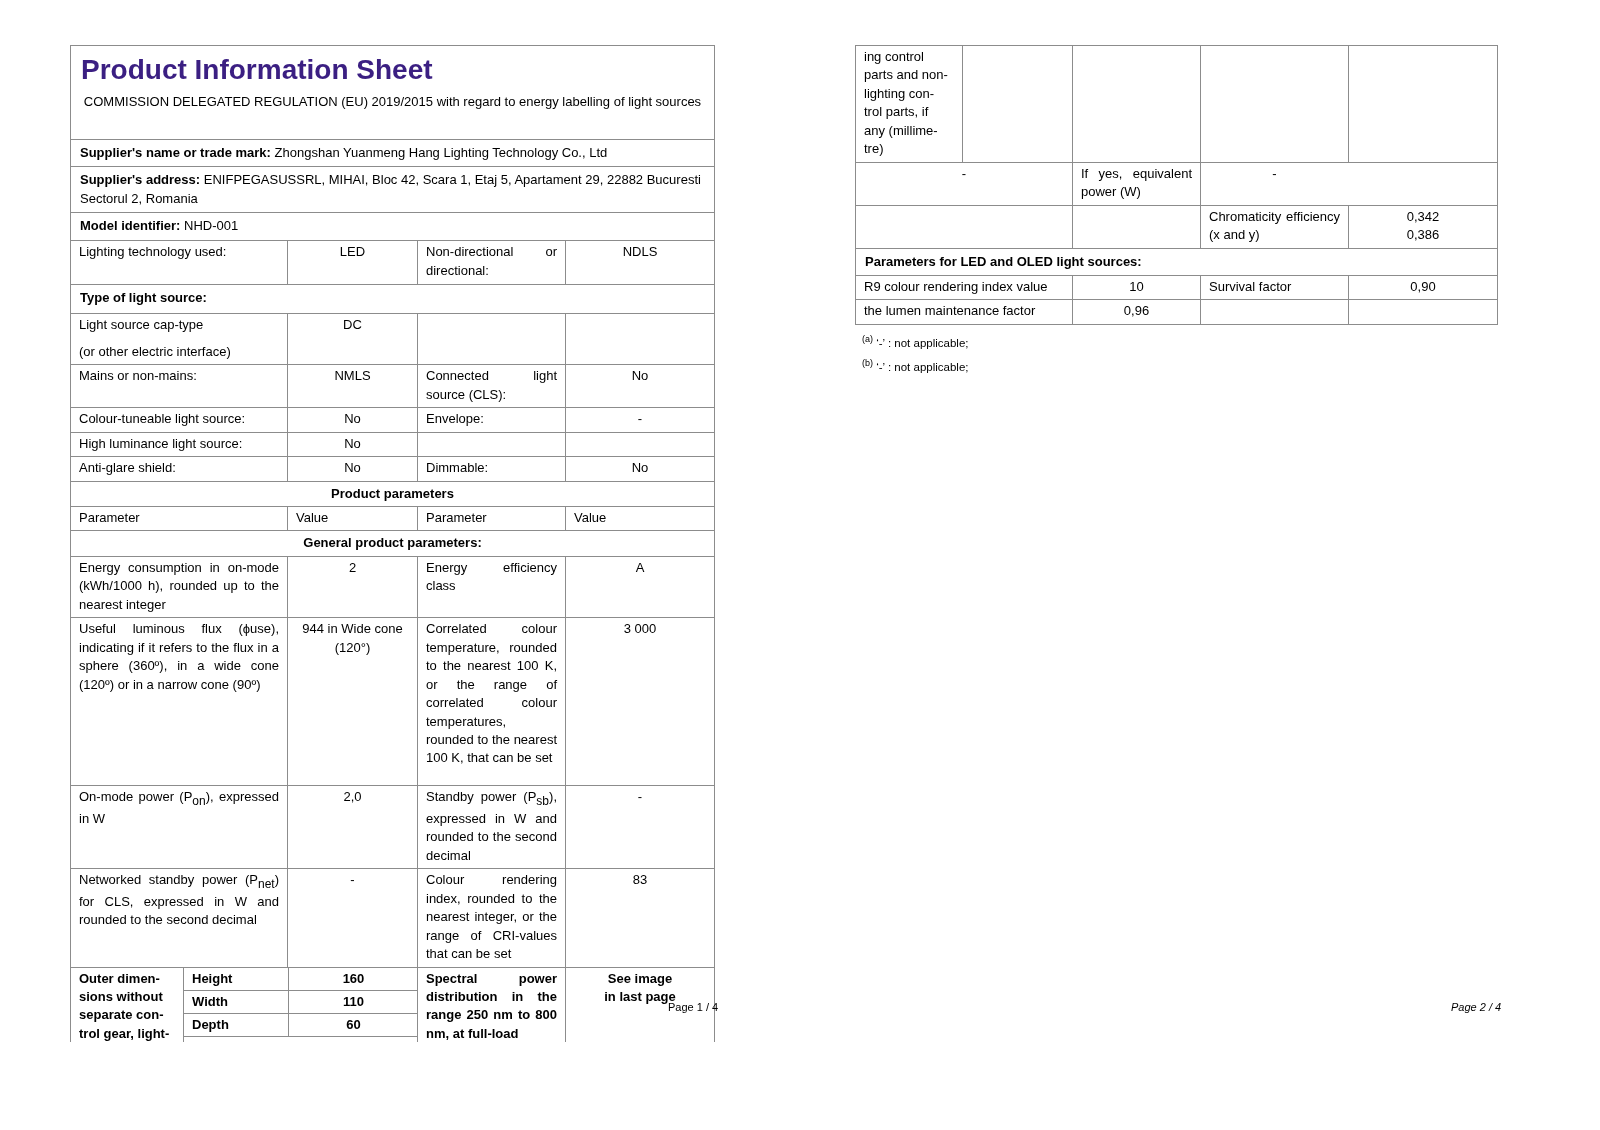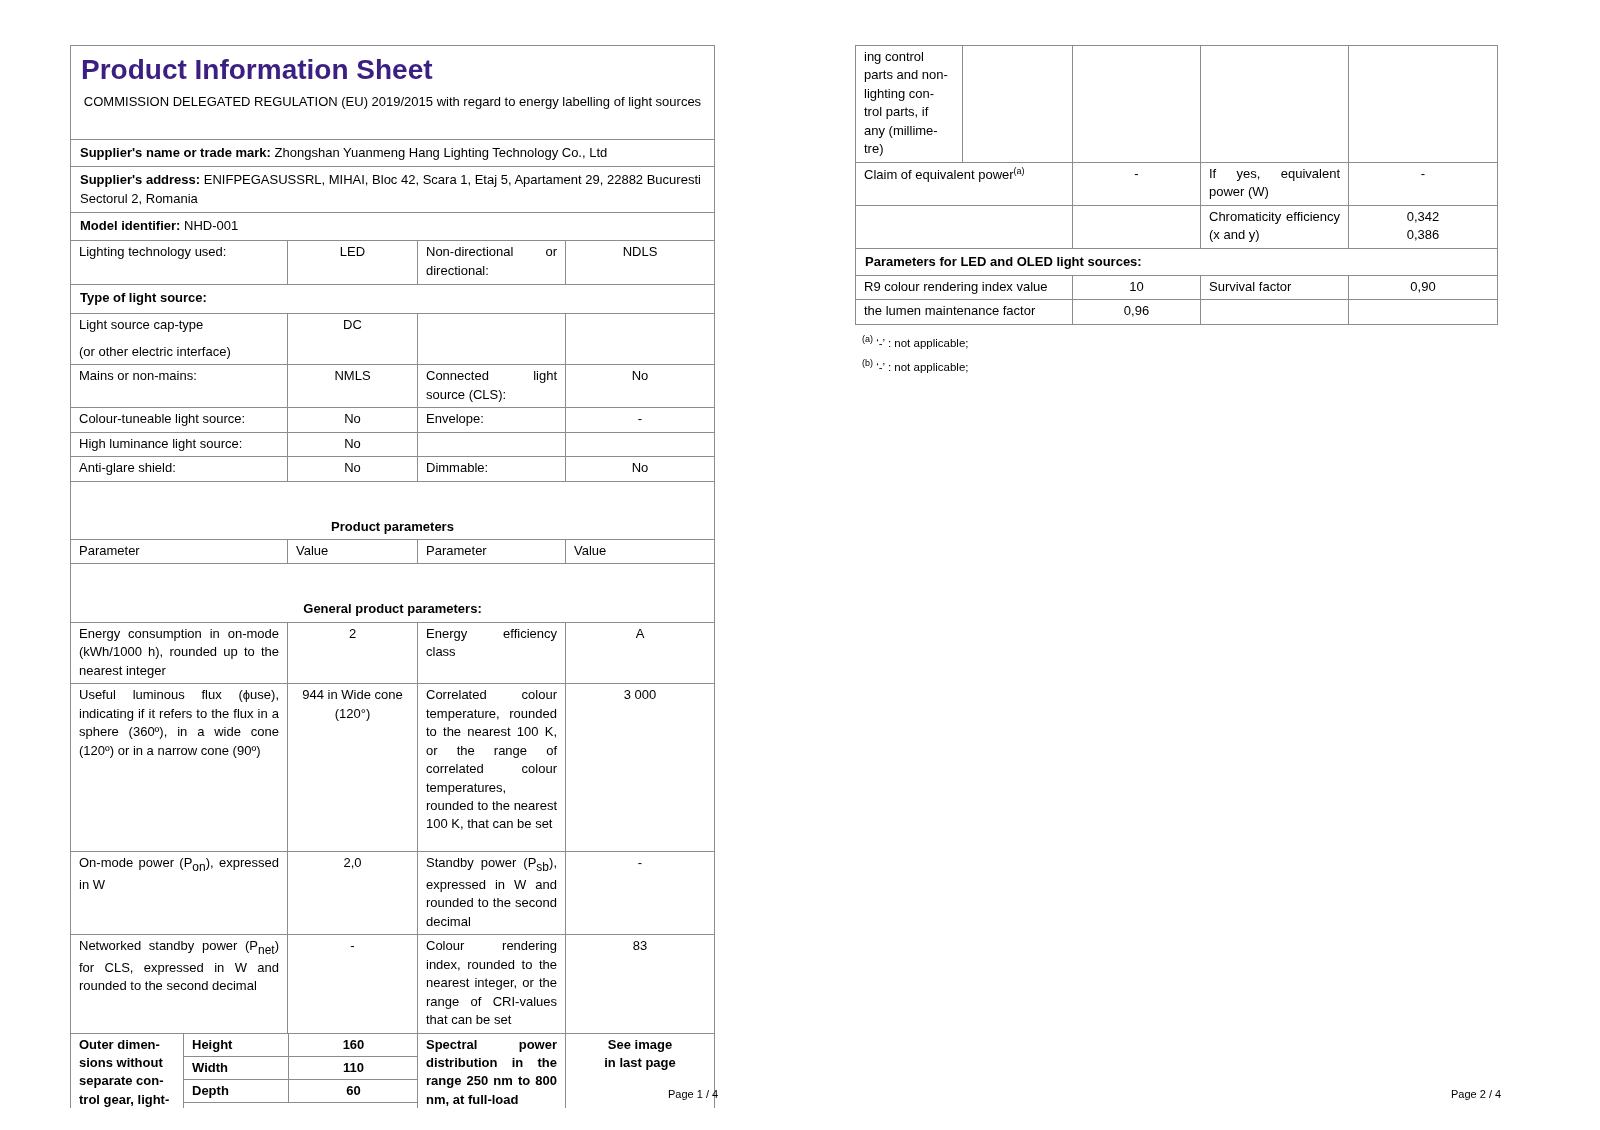--- a/index.html
+++ b/index.html
@@ -30,44 +30,44 @@
   .grid4{display:grid;grid-template-columns:216px 130px 148px 149px;}
   .grid4b{display:grid;grid-template-columns:216px 128px 148px 149px;}
   .contgrid{display:grid;grid-template-columns:106px 110px 128px 148px 149px;}
   .grid4 > * + *, .grid4b > * + *, .contgrid > * + *{border-left:1px solid var(--table_border);}
 
   .cell{padding:2px 8px 3px;}
   .param{text-align:justify;}
   .val{text-align:center;}
   .pre{white-space:pre-line;}
   .bold{font-weight:700;}
-  .midhead{text-align:center;font-weight:700;padding:3px 8px;margin-top:33px;}
+  .midhead{text-align:center;font-weight:700;padding:3px 8px;}
   .gap{margin-top:8px;}
 
   sub{font-size:12px;}
   sup{font-size:9px;vertical-align:super;}
 
   .mh27{min-height:27px}.mh45{min-height:45px}.mh28{min-height:28px}.mh29{min-height:29px}
   .mh44{min-height:44px}.mh46{min-height:46px}.mh40{min-height:40px}
   .mh58{min-height:58px}.mh168{min-height:168px}.mh76{min-height:76px}.mh92{min-height:92px}
   .mh114{min-height:114px}.mh41{min-height:41px}
 
   .dimsrow{display:grid;grid-template-columns:112px 234px 148px 149px;height:74px;overflow:hidden;font-weight:bold;}
   .dimsrow > * + *{border-left:1px solid var(--table_border);}
   .dims-sub{padding:0;}
   .subrow{display:grid;grid-template-columns:104px 130px;border-bottom:1px solid var(--table_border);height:23px;}
   .subrow > * + *{border-left:1px solid var(--table_border);}
   .subrow .cell{padding:2px 8px;}
 
   .footnotes{margin-top:8px;padding-left:7px;font-size:11.5px;}
   .footnote{margin-bottom:6px;}
 
-  .pagenum{position:absolute;font-size:11px;top:1087px;}
+  .pagenum{position:absolute;font-size:11px;top:1000px;}
   .pn1{left:668px;}
-  .pn2{left:1451px;}
+  .pn2{left:1451px;font-style:italic;}
 </style>
 </head>
 <body>
 
 <div class="page p1">
   <div class="sheet s1">
 
     <div class="row titlebox">
       <div class="doc-title">Product Information Sheet</div>
       <div class="subtitle">COMMISSION DELEGATED REGULATION (EU) 2019/2015 with regard to energy labelling of light sources</div>
@@ -202,21 +202,20 @@
 trol parts, if
 any (millime-
 tre)</div>
       <div class="cell"></div>
       <div class="cell"></div>
       <div class="cell"></div>
       <div class="cell"></div>
     </div>
 
     <div class="row grid4b mh41">
-      <div class="cell param"><span>Claim of equivalent power</span><sup>(a)</sup></div>
       <div class="cell val">-</div>
       <div class="cell param">If yes, equivalent power (W)</div>
       <div class="cell val">-</div>
     </div>
 
     <div class="row grid4b mh41">
       <div class="cell"></div>
       <div class="cell"></div>
       <div class="cell param">Chromaticity efficiency (x and y)</div>
       <div class="cell val pre">0,342

